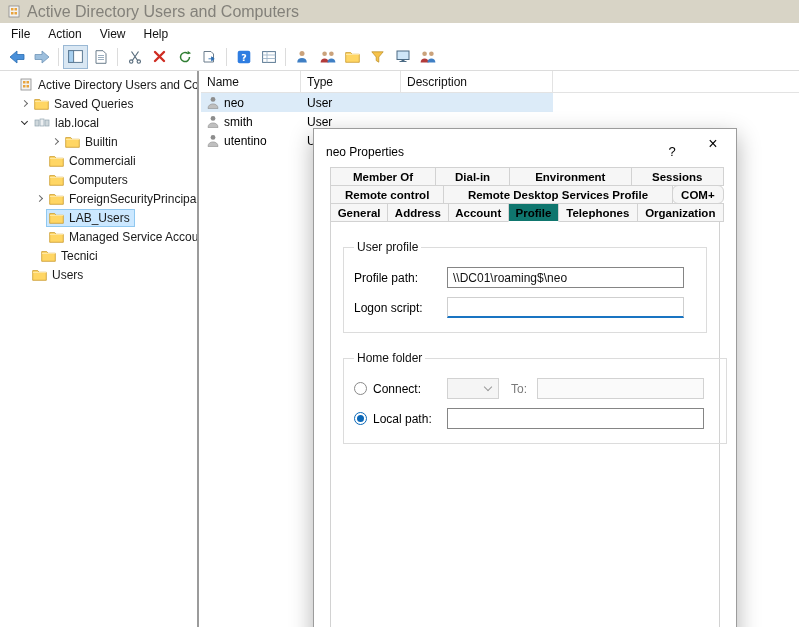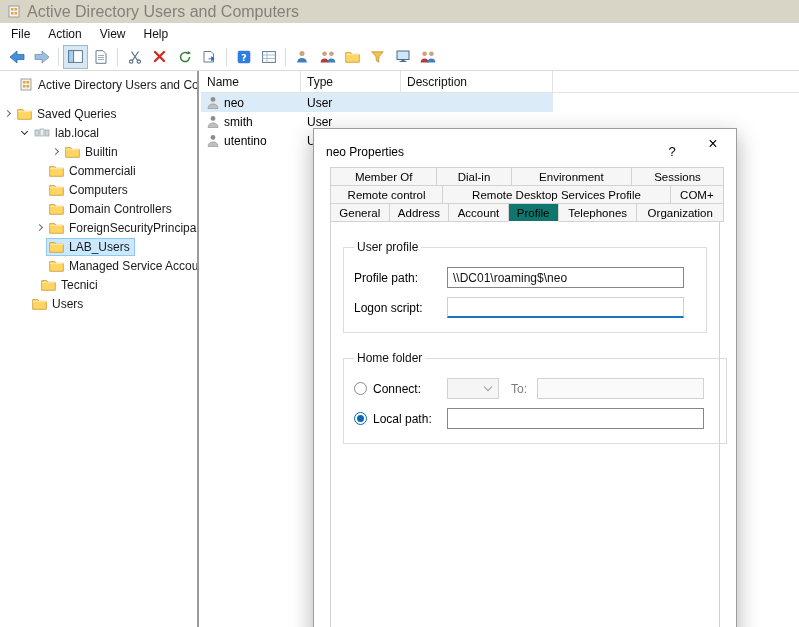--- a/index.html
+++ b/index.html
@@ -47,21 +47,21 @@
   .lrow.selected { background: #dcebf8; }
   .cell { display: flex; align-items: center; padding-left: 6px; gap: 5px; overflow: hidden; white-space: nowrap; height: 100%; }
 
   
   .dialog { position: absolute; left: 313px; top: 128px; width: 424px; height: 524px; background: #fff; border: 1px solid #9c9c9c; box-shadow: 0 8px 22px rgba(0,0,0,0.30); z-index: 10; }
   .dlg-titlebar { height: 30px; display: flex; align-items: flex-end; padding-left: 12px; }
   .dlg-title { flex: 1; color: #000; }
   .dlg-help { width: 36px; text-align: center; font-size: 13px; cursor: default; }
   .dlg-close { width: 46px; height: 30px; line-height: 30px; text-align: center; font-size: 16px; cursor: default; }
 
-  .tabs { margin: 8px 12px 0 16px; }
+  .tabs { margin: 8px 12px 0 16px; font-weight: bold; }
   .tab-row { display: flex; }
   .tab-row + .tab-row { margin-top: -1px; }
   .tab { flex: 1 1 auto; height: 19px; line-height: 18px; text-align: center; font-size: 11.5px; border: 1px solid #d2d2d2; background: #f6f6f6; margin-left: -1px; padding: 0 5px; white-space: nowrap; cursor: default; }
   .tab:first-child { margin-left: 0; }
   .tab.active { background: #0f766e; border-bottom-color: #fff; position: relative; z-index: 3; }
   .tab-panel { margin: 0 16px; margin-top: -1px; border: 1px solid #d2d2d2; height: 436px; background: #fff; padding-top: 6px; position: relative; z-index: 1; }
 
   .group { margin: 12px 12px 0 12px; border: 1px solid #dcdcdc; padding: 4px 22px 14px 10px; }
   .group + .group { margin-top: 18px; }
   .group legend { padding: 0 3px; font-size: 12px; color: #111; }
@@ -250,21 +250,21 @@
                 <rect x="2" y="1" width="10" height="11" fill="#f3f3f3" stroke="#8a8a8a" stroke-width="0.8"></rect>
                 <rect x="4" y="3" width="2.5" height="2.5" fill="#e8a33d"></rect>
                 <rect x="7.5" y="3" width="2.5" height="2.5" fill="#e8a33d"></rect>
                 <rect x="4" y="7" width="2.5" height="2.5" fill="#e8a33d"></rect>
                 <rect x="7.5" y="7" width="2.5" height="2.5" fill="#e8a33d"></rect>
               </svg>
             </span>
             <span class="tree-label">Active Directory Users and Com</span>
           </span>
         </div>
-        <div class="tree-item" style=" margin-top: 10px;">
+        <div class="tree-item" style="padding-left: 17px;">
           <span class="expander">
             <span class="chev-r"></span>
           </span>
           <span class="nodebox">
             <span class="icon">
               <svg width="15" height="12" viewBox="0 0 15 12">
                 <path d="M.7 1.6h5l1.4 1.7h7.2v8H.7z" fill="#ffd664" stroke="#c9992b" stroke-width="0.8"></path>
                 <path d="M1 3.4h13.3" stroke="#ffe9a8" stroke-width="1"></path>
               </svg>
             </span>
@@ -315,32 +315,20 @@
         <div class="tree-item" style="padding-left: 32px;">
           <span class="expander"></span>
           <span class="nodebox">
             <span class="icon">
               <svg width="15" height="12" viewBox="0 0 15 12">
                 <path d="M.7 1.6h5l1.4 1.7h7.2v8H.7z" fill="#ffd664" stroke="#c9992b" stroke-width="0.8"></path>
                 <path d="M1 3.4h13.3" stroke="#ffe9a8" stroke-width="1"></path>
               </svg>
             </span>
             <span class="tree-label">Computers</span>
-          </span>
-        </div>
-        <div class="tree-item" style="padding-left: 32px;">
-          <span class="expander"></span>
-          <span class="nodebox">
-            <span class="icon">
-              <svg width="15" height="12" viewBox="0 0 15 12">
-                <path d="M.7 1.6h5l1.4 1.7h7.2v8H.7z" fill="#ffd664" stroke="#c9992b" stroke-width="0.8"></path>
-                <path d="M1 3.4h13.3" stroke="#ffe9a8" stroke-width="1"></path>
-              </svg>
-            </span>
-            <span class="tree-label">Domain Controllers</span>
           </span>
         </div>
         <div class="tree-item" style="padding-left: 32px;">
           <span class="expander">
             <span class="chev-r"></span>
           </span>
           <span class="nodebox">
             <span class="icon">
               <svg width="15" height="12" viewBox="0 0 15 12">
                 <path d="M.7 1.6h5l1.4 1.7h7.2v8H.7z" fill="#ffd664" stroke="#c9992b" stroke-width="0.8"></path>
@@ -461,21 +449,21 @@
     <div class="tabs">
         <div class="tab-row">
           <div class="tab" style="flex-grow: 11;">Member Of</div>
           <div class="tab" style="flex-grow: 9;">Dial-in</div>
           <div class="tab" style="flex-grow: 13;">Environment</div>
           <div class="tab" style="flex-grow: 10;">Sessions</div>
         </div>
         <div class="tab-row">
           <div class="tab" style="flex-grow: 16;">Remote control</div>
           <div class="tab" style="flex-grow: 33;">Remote Desktop Services Profile</div>
-          <div class="tab" style="flex-grow: 6;">COM+</div>
+          <div class="tab" style="flex-grow: 6; border-radius: 6px;">COM+</div>
         </div>
         <div class="tab-row">
           <div class="tab" style="flex-grow: 9;">General</div>
           <div class="tab" style="flex-grow: 9;">Address</div>
           <div class="tab" style="flex-grow: 9;">Account</div>
           <div class="tab active" style="flex-grow: 9;">Profile</div>
           <div class="tab" style="flex-grow: 12;">Telephones</div>
           <div class="tab" style="flex-grow: 14;">Organization</div>
         </div>
       </div>

